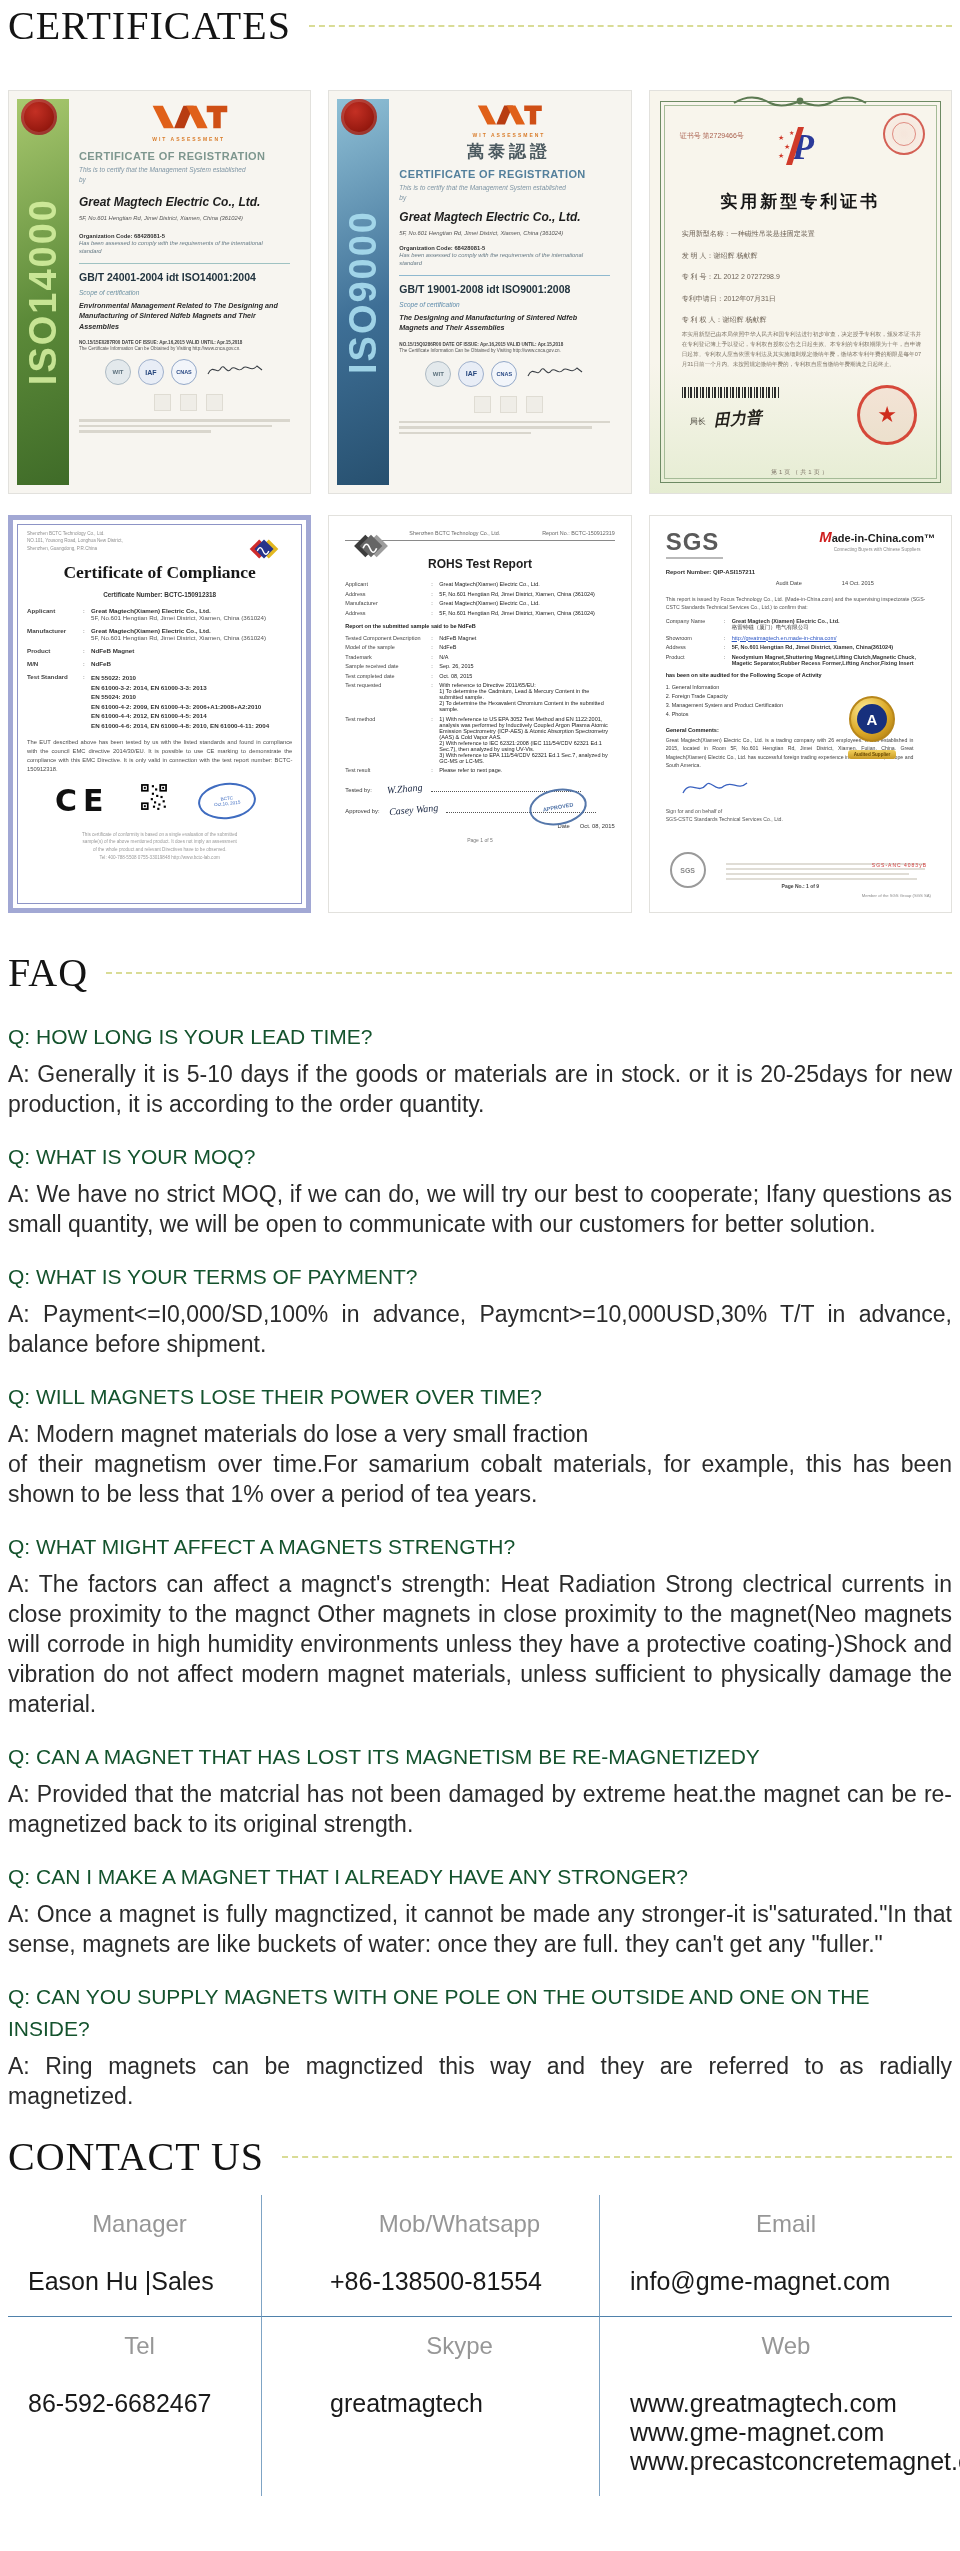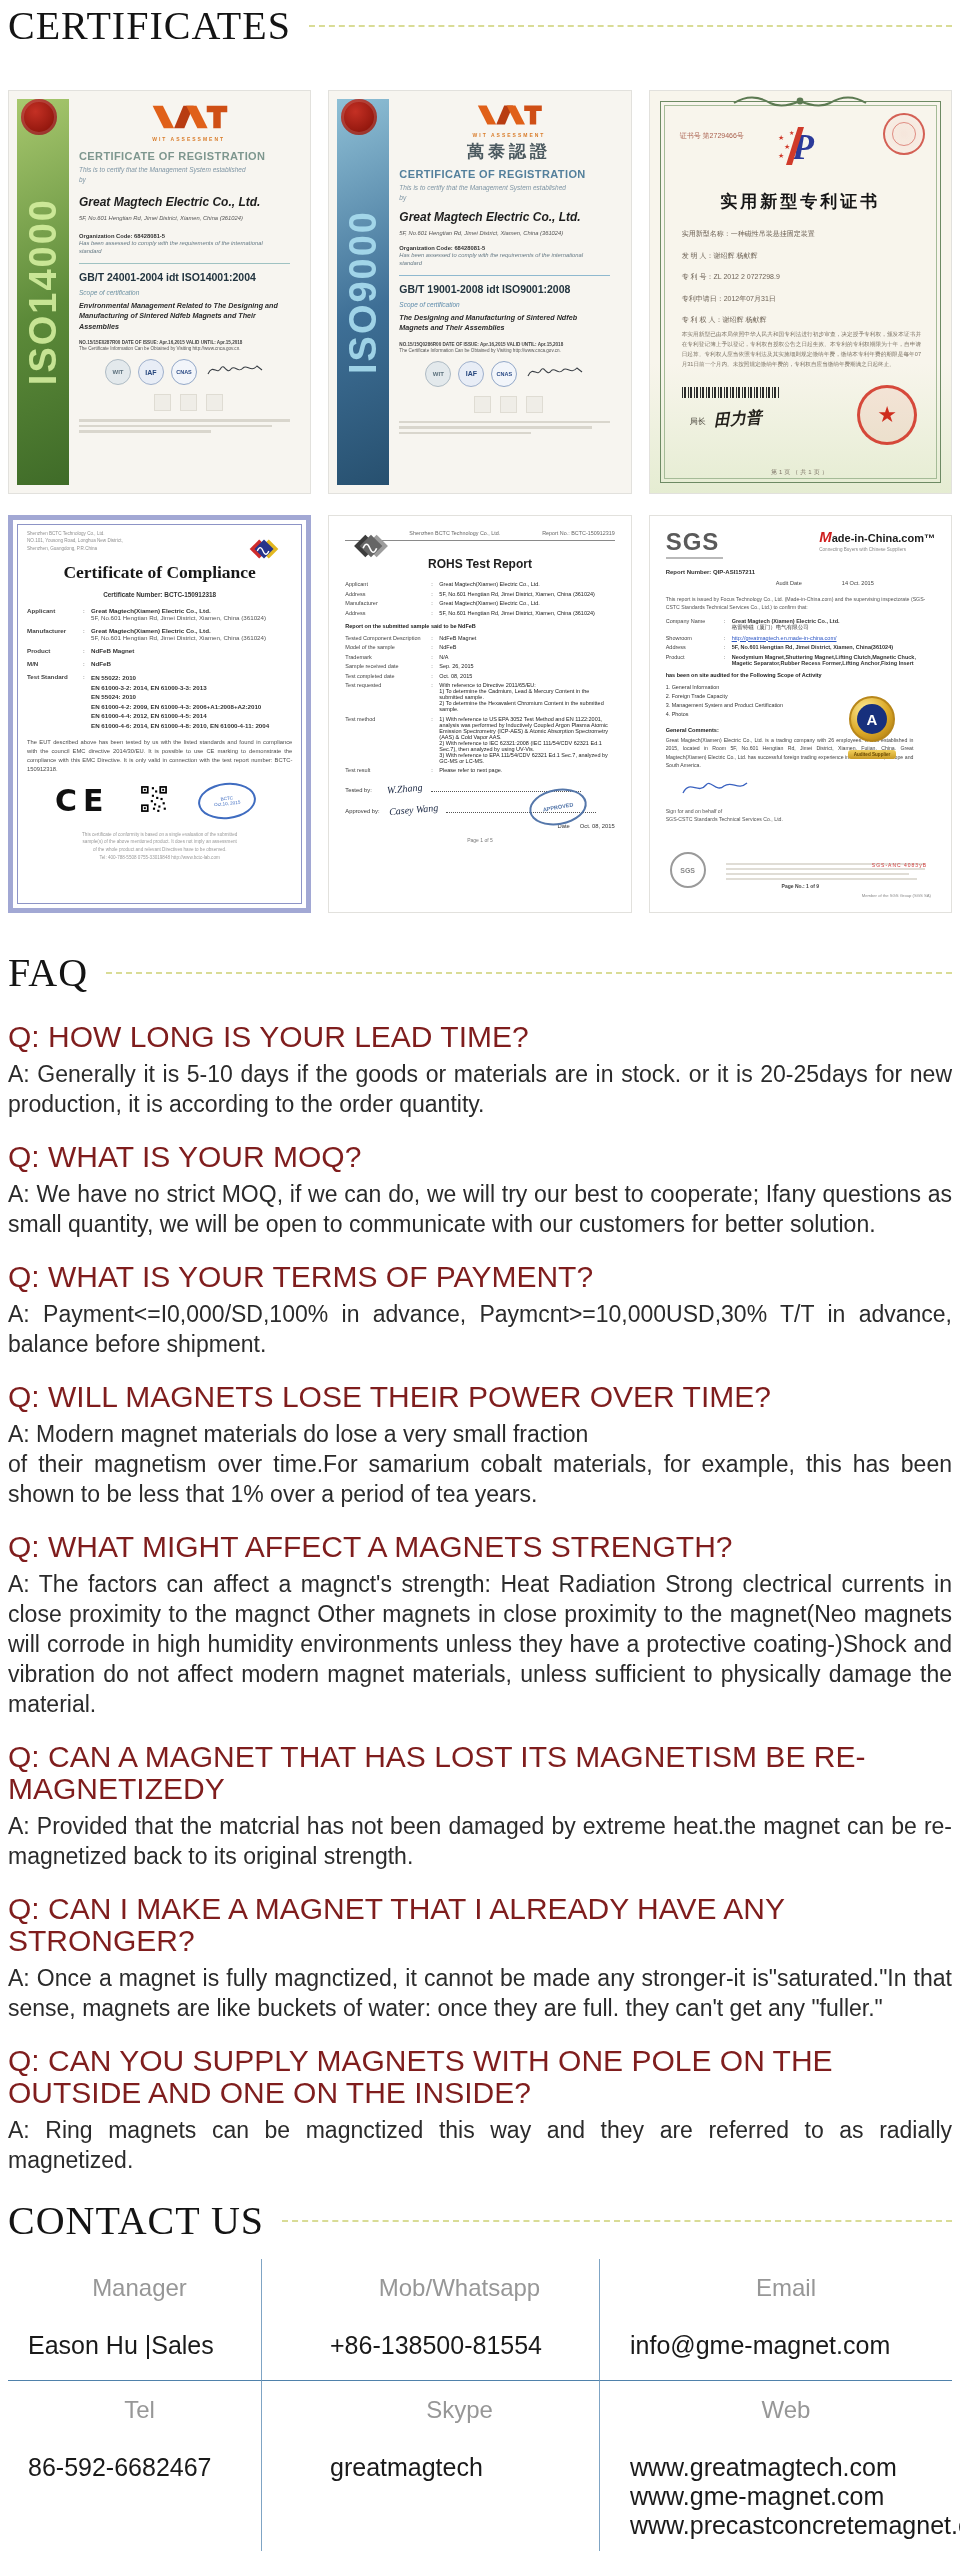--- a/index.html
+++ b/index.html
@@ -108,21 +108,21 @@
   .comp-title { text-align:center; font-family:"Liberation Serif", serif; font-weight:bold;
       font-size:17.5px; color:#171717; margin-top:10px; }
   .comp-certno { text-align:center; font-size:6.4px; font-weight:bold; color:#333; margin-top:8px; }
   .comp-rows { margin-top:9px; font-size:6.2px; color:#333; }
   .comp-row { display:grid; grid-template-columns:56px 8px 1fr; margin-bottom:6px; }
   .comp-row .lbl { font-weight:bold; color:#444; }
   .comp-row .val b { font-weight:bold; }
   .comp-row .addr { color:#555; }
   .comp-stds { line-height:1.55; font-weight:bold; }
   .comp-para { font-size:5.8px; color:#4c4c4c; text-align:justify; line-height:1.55; margin-top:7px; }
-  .comp-marks { display:flex; align-items:center; gap:30px; margin-top:9px; padding-left:28px; }
+  .comp-marks { display:flex; gap:30px; margin-top:9px; padding-left:28px; }
   .comp-ce { font-size:30px; font-weight:bold; color:#101010; letter-spacing:6px; font-family:"DejaVu Sans", sans-serif; }
   .comp-stamp { width:58px; height:36px; border:2px solid #3f6cc0; border-radius:50%;
       color:#3f6cc0; font-size:4.6px; display:flex; flex-direction:column; align-items:center; justify-content:center;
       transform:rotate(-6deg); text-align:center; }
   .comp-footer { margin-top:12px; text-align:center; font-size:4.6px; color:#9a9a9a; line-height:1.7; }
 
   
   .rohs-body { position:absolute; inset:12px 16px; }
   .rohs-head { display:flex; align-items:flex-end; justify-content:space-between; font-size:5.4px; color:#666;
       border-bottom:1px solid #8a8a8a; padding-bottom:4px; margin-top:2px; }
@@ -142,21 +142,21 @@
       border:2px solid #5577aa; border-radius:50%; color:#5577aa; font-size:5.5px; font-weight:bold;
       display:flex; align-items:center; justify-content:center; transform:rotate(-10deg); }
   .rohs-daterow { display:flex; justify-content:flex-end; gap:10px; font-size:5.8px; margin-top:8px; color:#333; }
   .rohs-page { text-align:center; font-size:5px; color:#777; margin-top:8px; }
 
   
   .sgs-body { position:absolute; inset:12px 16px; }
   .sgs-top { display:flex; justify-content:space-between; align-items:flex-start; }
   .sgs-logo { font-size:24px; font-weight:bold; color:#5a5a5a; letter-spacing:1px;
       border-bottom:2px solid #b9b9b9; line-height:1; padding:2px 4px 3px 0; }
-  .mic { text-align:left; }
+  .mic { text-align:center; }
   .mic-line { font-size:11px; font-weight:bold; color:#1d1d1d; }
   .mic-line .m { color:#cf1f1f; font-size:15px; font-style:italic; }
   .mic-tag { font-size:4.6px; color:#8a8a8a; margin-top:1px; }
   .sgs-repno { font-size:6px; font-weight:bold; color:#333; margin-top:10px; }
   .sgs-audit { display:flex; gap:40px; font-size:5.6px; color:#444; margin-top:5px; padding-left:110px; }
   .sgs-intro { font-size:5.2px; color:#555; line-height:1.55; margin-top:9px; }
   .sgs-rows { margin-top:7px; font-size:5.5px; }
   .sgs-row { display:grid; grid-template-columns:58px 8px 1fr; margin-bottom:3.5px; color:#333; }
   .sgs-row .lbl { color:#444; }
   .sgs-row .link { color:#2b55c4; text-decoration:underline; }
@@ -181,21 +181,21 @@
       display:flex; align-items:center; justify-content:center; }
   .sgs-smudge { margin-left:60px; margin-right:10px; }
   .sgs-smudge .fl { background:#e0ddd6; height:2px; }
   .sgs-pageno { text-align:center; font-size:5px; font-weight:bold; color:#444; margin-top:3px; }
   .sgs-red { position:absolute; right:8px; bottom:30px; font-size:5px; color:#d24040; letter-spacing:1px; }
   .sgs-member { text-align:right; font-size:4.2px; color:#8a8a8a; margin-top:4px; padding-right:4px; }
 
   
   .faq-list { margin: 26px 8px 0 8px; }
   .qa { margin-bottom: 22px; }
-  .qa .q { color:#7f1d1d; font-size:30px; line-height:32px; margin-bottom:6px; font-weight:400; }
+  .qa .q { color:#14532d; font-size:21px; line-height:32px; margin-bottom:6px; font-weight:400; }
   .qa .a { color:#2b2b2b; font-size:23px; line-height:30px; text-align:justify; white-space:pre-line; }
 
   
   .contact-table { margin: 16px 8px 0 8px; display:grid; grid-template-columns: 254px 338px 352px; }
   .ct-cell { padding: 14px 10px 20px 20px; }
   .ct-cell.c2 { padding-left: 68px; }
   .ct-cell.c3 { padding-left: 30px; }
   .ct-cell.vline { border-right: 1px solid #7fa4c4; }
   .ct-cell.hline { border-bottom: 1px solid #4f81ab; }
   .ct-label { color:#979797; font-size:24px; line-height:30px;text-align:center; }

